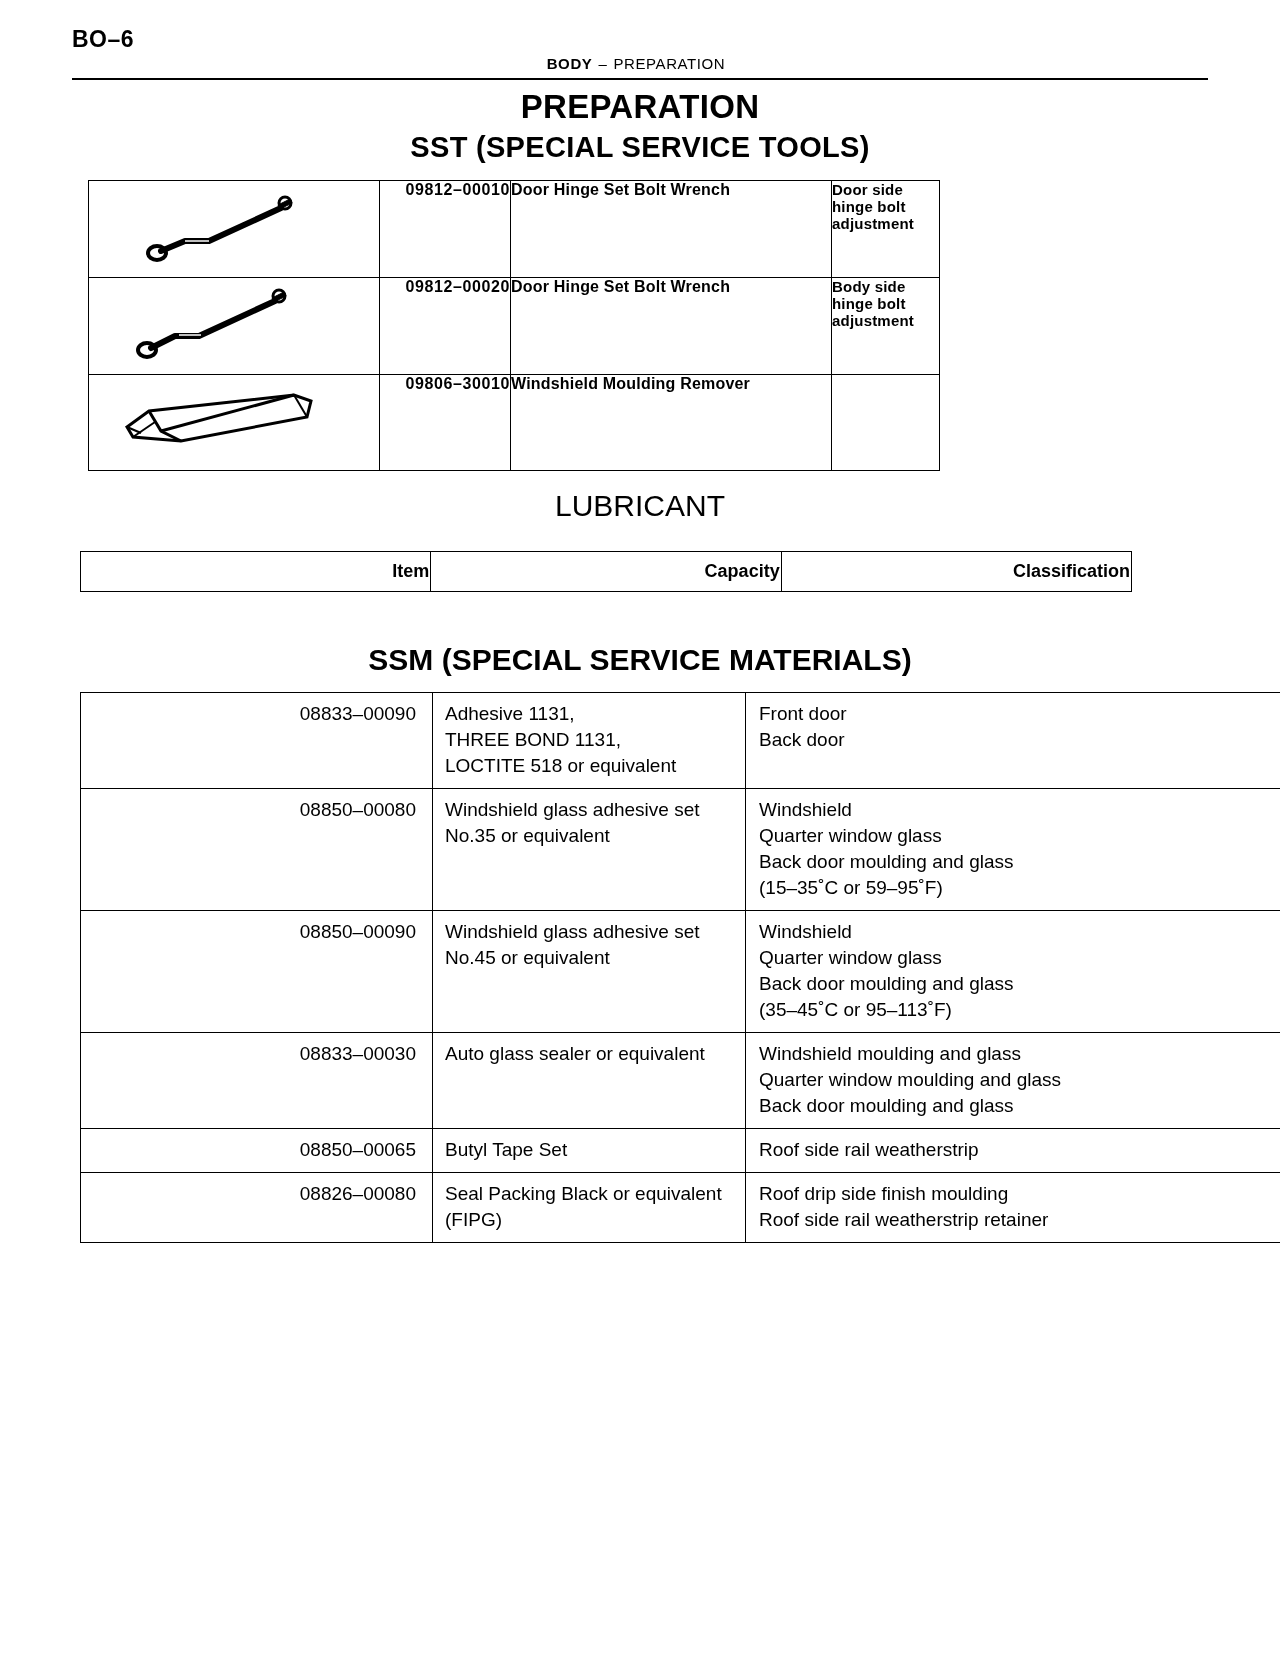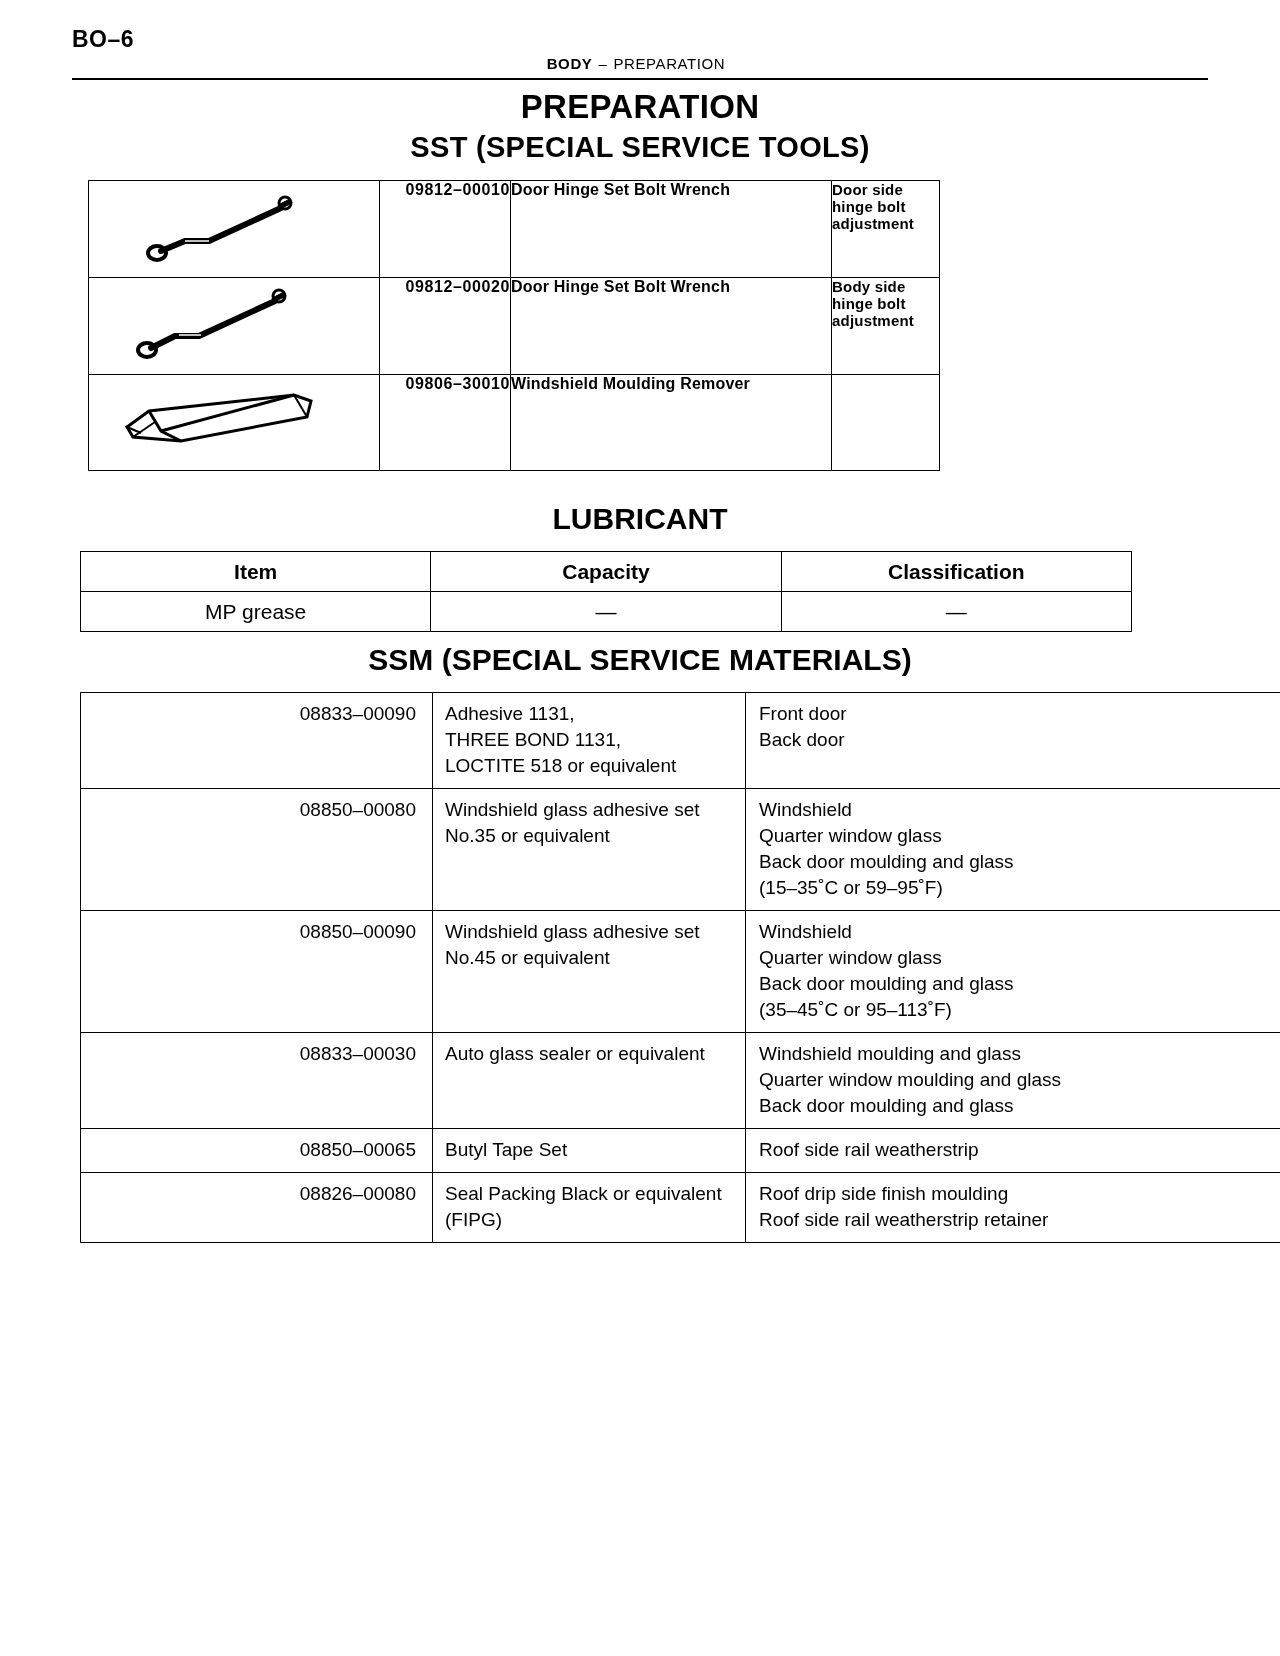--- a/index.html
+++ b/index.html
@@ -96,37 +96,37 @@
   .sst-name { width: 320px; padding-top: 13px; font-size: 16px; font-weight: bold; letter-spacing: 0.2px;}
   .sst-use { padding-top: 13px; padding-left: 18px; font-size: 15px; font-weight: bold; letter-spacing: 0.2px;}
   .sst-row-3 td { height: 95px; }
 
   .fig-svg { display:block; }
 
   
   .title-lub {
     position: absolute;
     left: 0; right: 0;
-    top: 502px;
+    top: 489px;
     text-align: center;
     font-size: 30px;
-    font-weight: bold;
+    font-weight: normal;
   }
   .lub-table {
     position: absolute;
     left: 80px;
     top: 551px;
     width: 1052px;
     border-collapse: collapse;
     table-layout: fixed;
   }
   .lub-table th, .lub-table td {
     border: 1.5px solid #000;
-    text-align: center;
-    font-size: 21px;
+    text-align: right;
+    font-size: 18px;
     height: 37px;
   }
   .lub-table th { font-weight: bold; }
   .lub-table td { font-weight: normal; }
 
   
   .title-ssm {
     position: absolute;
     left: 0; right: 0;
     top: 643px;
@@ -239,25 +239,20 @@
     </table>
 
   <div class="title-lub">LUBRICANT</div>
   <table class="lub-table">
     <tbody>
         <tr>
       <th>Item</th>
       <th>Capacity</th>
       <th>Classification</th>
     </tr>
-    <tr>
-      <td>MP grease</td>
-      <td>—</td>
-      <td>—</td>
-    </tr>
   </tbody>
     </table>
 
   <div class="title-ssm">SSM (SPECIAL SERVICE MATERIALS)</div>
   <table class="ssm-table">
     <tbody>
         <tr>
       <td class="ssm-num">08833–00090</td>
       <td class="ssm-desc">
         <div class="nowrapline">Adhesive 1131,</div>

